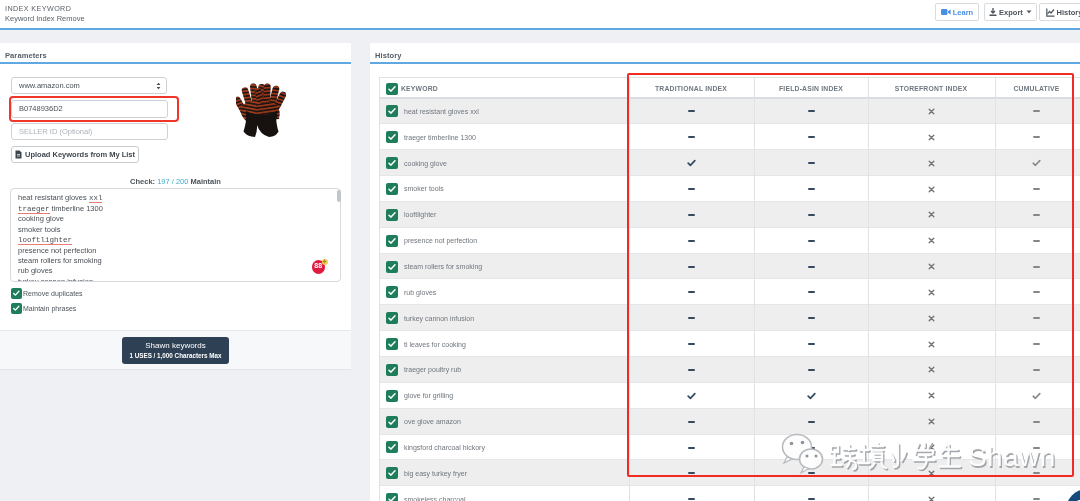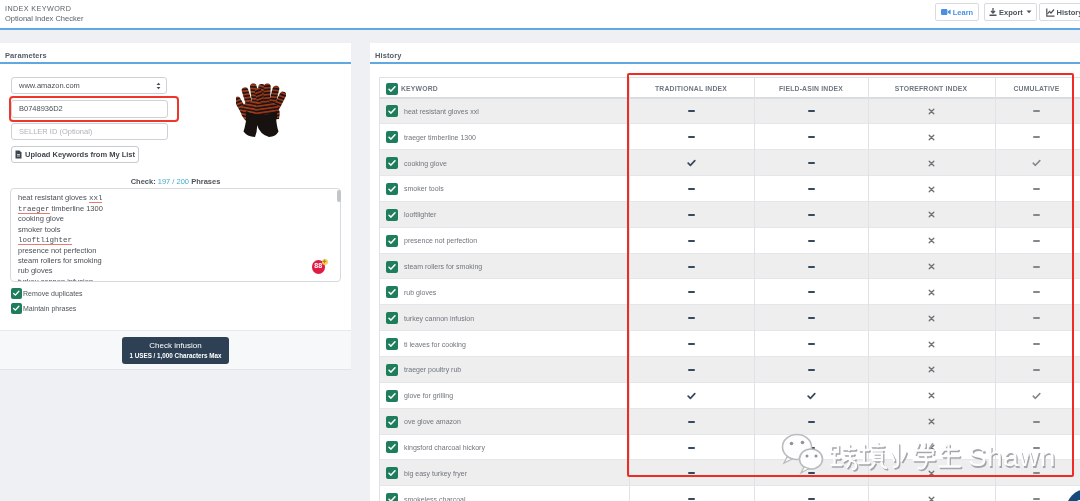--- a/index.html
+++ b/index.html
@@ -13,21 +13,21 @@
 .ctitle{position:absolute;font-size:7.5px;font-weight:bold;color:#545d66;letter-spacing:0.1px;}
 .hline{position:absolute;height:2px;background:#5fa8e2;}
 .inp{position:absolute;background:#fff;border:1px solid #cdd2d7;border-radius:3px;font-size:7.5px;color:#495057;line-height:15px;padding:0 0 0 7px;box-sizing:border-box;}
 .btn{position:absolute;background:#fff;border:1px solid #d8dcdf;border-radius:2px;box-sizing:border-box;font-size:7.5px;display:flex;align-items:center;justify-content:center;}
 .rowtxt{position:absolute;font-size:7px;color:#6f767d;}
 .hdrtxt{position:absolute;font-size:6.8px;font-weight:bold;color:#6e7781;letter-spacing:0.2px;}
 </style></head><body>
 <div class="pa" style="left:0;top:0;width:1080px;height:28px;background:#fff"></div>
 <div class="pa" style="left:0;top:28px;width:1080px;height:2px;background:#5fa8e2"></div>
 <div class="pa" style="left:5px;top:4px;font-size:7.2px;color:#5a6269;letter-spacing:0.4px">INDEX KEYWORD</div>
-<div class="pa" style="left:5px;top:13.5px;font-size:7.5px;color:#5a6269">Optional Index Checker</div>
+<div class="pa" style="left:5px;top:13.5px;font-size:7.5px;color:#5a6269">Keyword Index Remove</div>
 <div class="btn" style="left:935px;top:3px;width:44px;height:18px;color:#4a90e2;font-weight:bold"><svg width="10" height="8" viewBox="0 0 10 8" style="margin-right:2px">
       <rect x="0" y="1" width="6.4" height="6" rx="1.2" fill="#4a90e2"></rect>
       <path d="M7 3.2 L9.6 1.6 V6.4 L7 4.8 Z" fill="#4a90e2"></path>
     </svg>Learn</div>
 <div class="btn" style="left:984px;top:3px;width:53px;height:18px;color:#4c545b;font-weight:bold"><svg width="8" height="9" viewBox="0 0 8 9" style="margin-right:2px">
       <path d="M4 0 V4.5 M2 3 L4 5 L6 3" stroke="#4c545b" stroke-width="1.3" fill="none"></path>
       <path d="M0.5 6.5 H7.5 V8 H0.5 Z" fill="#4c545b"></path>
     </svg>Export<svg width="6" height="4" viewBox="0 0 6 4" style="margin-left:3px">
       <path d="M0.5 0.5 L3 3.2 L5.5 0.5 Z" fill="#4c545b"></path>
     </svg></div>
@@ -76,21 +76,21 @@
 <rect x="34.5" y="4.5" width="6.8" height="22" rx="3.3" fill="url(#stripes2)" transform="rotate(14 37.9 16)"></rect>
 <rect x="41" y="10" width="6.6" height="19" rx="3.2" fill="url(#stripes2)" transform="rotate(27 44.3 19)"></rect>
 </g>
 
 <path d="M4 27 Q10 19 22 21 L32 23 Q36 30 33 38 L10 40 Q4 34 4 27 Z" fill="url(#stripes)"></path>
 <path d="M20 24 Q30 19 41 24 Q45 30 43 38 L22 40 Q18 31 20 24 Z" fill="url(#stripes2)"></path>
 
 <path d="M11 32 Q10 43 7.5 50.5 Q11 55.5 19 56 Q21.5 50 21 44 Q24 53.5 33 56 Q40 55.5 42.5 50.5 Q40 43 40 33 Q25 41 11 32 Z" fill="#17120f"></path>
 <path d="M10 30 Q25 38 41 30 L41 38 Q25 44 10 38 Z" fill="#17120f"></path>
 </svg>
-<div class="pa" style="left:0;top:176.5px;width:351px;text-align:center;font-size:7.5px;color:#4c545b"><b style="font-weight:bold">Check:</b> <span style="color:#3fadcc">197 / 200</span> <b style="font-weight:bold">Phrases</b></div>
+<div class="pa" style="left:0;top:176.5px;width:351px;text-align:center;font-size:7.5px;color:#4c545b"><b style="font-weight:bold">Check:</b> <span style="color:#3fadcc">197 / 200</span> <b style="font-weight:bold">Maintain</b></div>
 <div class="pa" style="left:10px;top:188px;width:331px;height:94px;background:#fff;border:1px solid #d6dade;border-radius:4px;box-sizing:border-box;overflow:hidden">
     <div style="padding:4.3px 0 0 7px;font-size:7.5px;line-height:10.45px;color:#4a5056">heat resistant gloves <u>xxl</u><br><u>traeger</u> timberline 1300<br>cooking glove<br>smoker tools<br><u>looftlighter</u><br>presence not perfection<br>steam rollers for smoking<br>rub gloves<br>turkey cannon infusion</div>
   </div>
 <style>u{text-decoration:none;border-bottom:1.2px solid #e87a72;font-family:Liberation Mono, monospace;}</style>
 <div class="pa" style="left:336.5px;top:190px;width:4px;height:12px;background:#c2c6c9;border-radius:2px"></div>
 <div class="pa" style="left:311.5px;top:260px;width:13.5px;height:13.5px;border-radius:50%;background:#e01b41"></div>
 <div class="pa" style="left:311.5px;top:262px;width:13.5px;text-align:center;font-size:7px;font-weight:bold;color:#fff">88</div>
 <div class="pa" style="left:321.5px;top:258.5px;width:6.5px;height:6.5px;border-radius:50%;background:#f6cf5f"></div>
 <svg class="pa" style="left:322.4px;top:259.4px" width="4.8" height="4.8" viewBox="0 0 5 5">
     <path d="M2.5 0.6 V4.4 M0.6 2.5 H4.4" stroke="#ab8b1e" stroke-width="1.1"></path>
@@ -101,21 +101,21 @@
     </svg>
   </div>
 <div class="pa" style="left:23px;top:289.5px;font-size:7px;color:#4c545b">Remove duplicates</div>
 <div class="cbx" style="left:11px;top:303px;width:10.5px;height:10.5px">
     <svg width="10.5" height="10.5" viewBox="0 0 12 12">
       <path d="M3.0 6.2 L5.0 8.1 L9.0 3.7" stroke="#fff" stroke-width="1.5" fill="none" stroke-linecap="round" stroke-linejoin="round"></path>
     </svg>
   </div>
 <div class="pa" style="left:23px;top:304.5px;font-size:7px;color:#4c545b">Maintain phrases</div>
 <div class="pa" style="left:122px;top:337px;width:107px;height:27px;background:#2e4154;border-radius:3px;text-align:center;color:#fff">
-    <div style="font-size:8px;margin-top:4px">Check infusion</div>
+    <div style="font-size:8px;margin-top:4px">Shawn keywords</div>
     <div style="font-size:6.3px;font-weight:bold;margin-top:1.5px">1 USES / 1,000 Characters Max</div>
   </div>
 <div class="card" style="left:370px;top:42.5px;width:710px;height:458.5px;"></div>
 <div class="ctitle" style="left:375px;top:51px">History</div>
 <div class="hline" style="left:370px;top:61.5px;width:710px"></div>
 <div class="pa" style="left:378.5px;top:76.5px;width:701.5px;height:424.5px;border-left:1px solid #dee2e6;border-top:1px solid #dee2e6;box-sizing:border-box"></div>
 <div class="pa" style="left:378.5px;top:96.5px;width:701.5px;height:2px;background:#d9dde1"></div>
 <div class="hdrtxt" style="left:401px;top:84.5px">KEYWORD</div>
 <div class="cbx" style="left:385.5px;top:82.5px;width:12px;height:12px">
     <svg width="12" height="12" viewBox="0 0 12 12">

